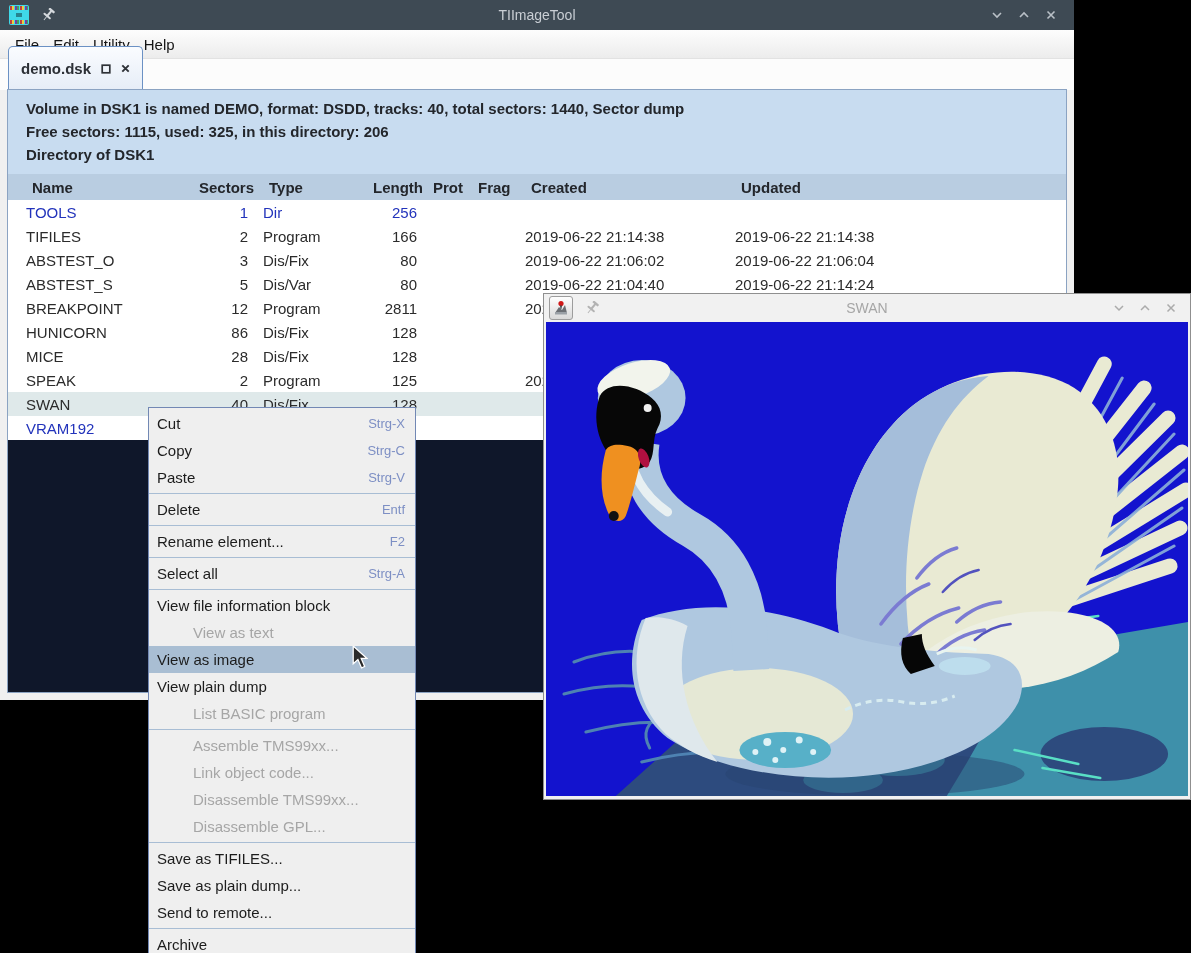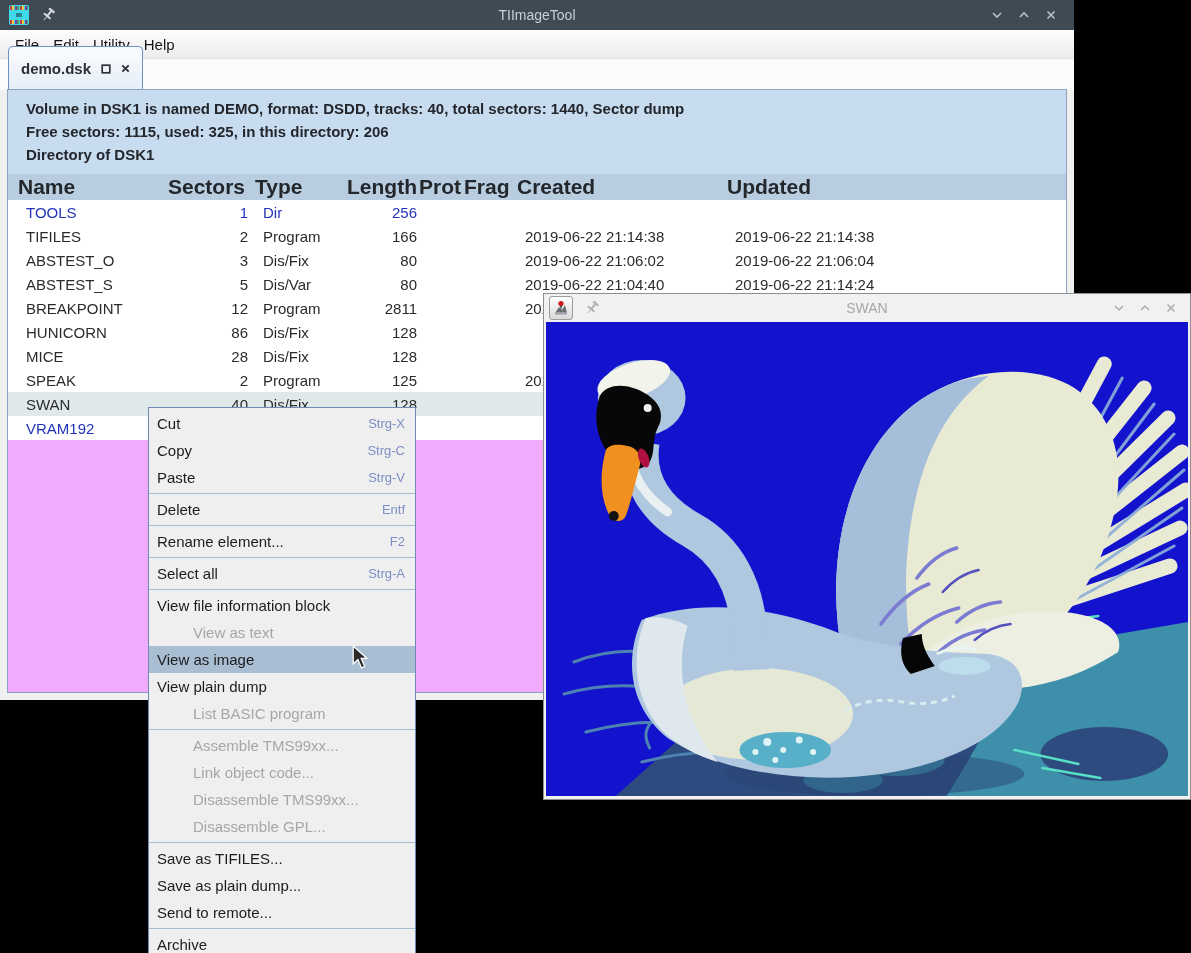--- a/index.html
+++ b/index.html
@@ -22,24 +22,24 @@
   .win-btn{width:18px;height:18px;display:inline-flex;align-items:center;justify-content:center;}
   .menubar{height:28px;background:linear-gradient(#fdfdfd,#ececec);display:flex;align-items:center;border-bottom:1px solid #e2e2e2;}
   .menubar .mitem{font-size:15px;color:#141414;padding:0 7px;cursor:default;}
   .menubar .mitem:first-child{margin-left:8px;}
   .tabbar{height:31px;background:#fcfcfc;display:flex;align-items:flex-end;}
   .tab{margin-left:8px;height:27px;display:inline-flex;align-items:center;padding:8px 12px;
     border:1px solid #6b91c4;border-bottom:none;border-radius:5px 5px 0 0;
     background:linear-gradient(#fafcff,#e6edf7);font-weight:bold;font-size:15px;color:#2c3036;}
   .tab .ticon{margin-left:10px;display:inline-flex;}
   .content-frame{position:absolute;left:7px;right:7px;top:89px;bottom:7px;
-    border:1px solid #8ba3c2;background:#f0abfc;overflow:hidden;}
+    border:1px solid #8ba3c2;background:#0f172a;overflow:hidden;}
   .info-panel{background:var(--info_bg,#c8dcf0);padding:7px 0 8px 18px;}
   .info-panel .iline{font-size:15px;font-weight:bold;color:#23262b;line-height:23px;white-space:nowrap;}
-  .thead{background:var(--header_bg,#b9cde1);height:26px;display:flex;align-items:center;padding-left:10px;font-weight:bold;font-size:21px;color:#23262b;}
+  .thead{background:var(--header_bg,#b9cde1);height:26px;display:flex;align-items:center;padding-left:24px;font-weight:bold;font-size:15px;color:#23262b;}
   .trow{height:24px;display:flex;align-items:center;padding-left:18px;font-size:15px;color:#2b2b2b;background:#fff;white-space:nowrap;}
   .trow.selected{background:var(--selection_row,#dfe9ea);}
   .trow.dir{color:var(--dir_link,#2233bb);}
   .c-name{width:150px;overflow:hidden;}
   .c-sectors{width:72px;text-align:right;}
   .c-type{width:92px;margin-left:15px;}
   .c-length{width:62px;text-align:right;}
   .c-prot{width:45px;margin-left:10px;}
   .c-frag{width:49px;}
   .c-created{width:210px;margin-left:4px;overflow:hidden;}

